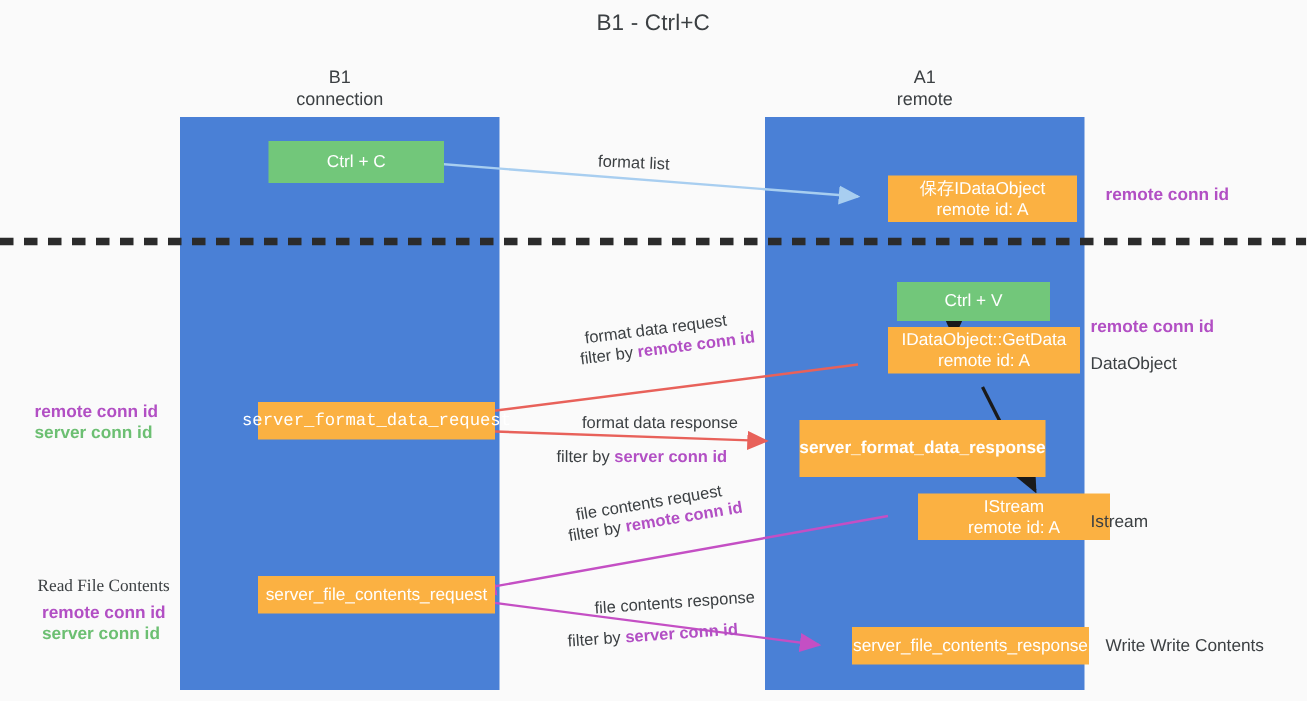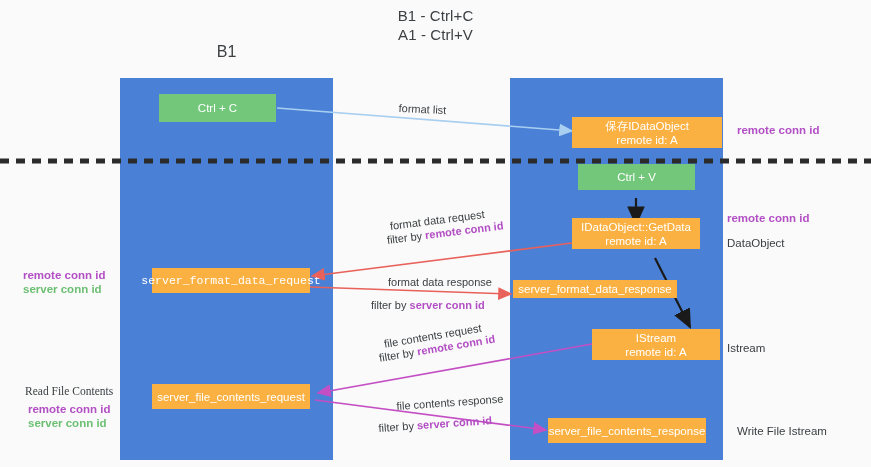--- a/index.html
+++ b/index.html
@@ -35,21 +35,21 @@
     font-size: 15px;
     line-height: 19px;
     color: #3c4043;
     letter-spacing: 0.1px;
   }
 
   
   .col-header {
     position: absolute;
     text-align: center;
-    font-size: 16px;
+    font-size: 12px;
     line-height: 15px;
     color: #3c4043;
   }
   #hdr-b1 { left: 120px; top: 44px; width: 213px; }
   #hdr-a1 { left: 510px; top: 44px; width: 213px; }
 
   
   .lane {
     position: absolute;
     background: #4a80d6;
@@ -63,20 +63,21 @@
     background: #fbb142;
     color: #ffffff;
     font-size: 11.5px;
     line-height: 14px;
     display: flex;
     flex-direction: column;
     align-items: center;
     justify-content: center;
     text-align: center;
     box-sizing: border-box;
+    margin-left: 20px;
   }
   .node.green { background: #72c77a; }
 
   
   .note {
     position: absolute;
     font-size: 11.5px;
     line-height: 14px;
     color: #3c4043;
     white-space: nowrap;
@@ -102,25 +103,29 @@
   .stack { position: absolute; white-space: nowrap; }
   .stack div { font-size: 11.5px; line-height: 14px; }
 </style>
 </head>
 <body>
 
 <div id="canvas">
 
   <div id="title">
     <div>B1 - Ctrl+C</div>
-    <div>A1 - Ctrl+V</div>
   </div>
 
   <div class="col-header" id="hdr-b1">
     <div>B1</div>
+    <div>connection</div>
+  </div>
+  <div class="col-header" id="hdr-a1">
+    <div>A1</div>
+    <div>remote</div>
   </div>
 
   <div class="lane" id="lane-b1"></div>
   <div class="lane" id="lane-a1"></div>
 
   <svg class="layer" viewBox="0 0 871 467">
     <defs>
       <marker id="ah-blue" markerWidth="9" markerHeight="8" refX="8" refY="4" orient="auto">
         <path d="M0,0 L9,4 L0,8 z" fill="#a8cef0"></path>
       </marker>
@@ -149,39 +154,39 @@
 
     <line x1="592" y1="344" x2="318" y2="393" stroke="#c44fc4" stroke-width="1.6" marker-end="url(#ah-mag)"></line>
 
     <line x1="315" y1="400" x2="546" y2="430" stroke="#c44fc4" stroke-width="1.6" marker-end="url(#ah-mag)"></line>
   </svg>
 
   <div class="node green" style="left:159px; top:94px; width:117px; height:28px;">
     <div>Ctrl + C</div>
   </div>
 
-  <div class="node" style="left:572px; top:117px; width:150px; height:31px;text-align:center;">
+  <div class="node" style="left:572px; top:117px; width:126px; height:31px;text-align:center;">
     <div>保存IDataObject</div>
     <div>remote id: A</div>
   </div>
 
-  <div class="node green" style="left:578px; top:164px; width:117px; height:26px;">
+  <div class="node green" style="left:578px; top:188px; width:102px; height:26px;">
     <div>Ctrl + V</div>
   </div>
 
   <div class="node" style="left:572px; top:218px; width:128px; height:31px;">
     <div>IDataObject::GetData</div>
     <div>remote id: A</div>
   </div>
 
   <div class="node" style="left:152px; top:268px; width:158px; height:25px;font-family:Liberation Mono, monospace;">
     <div>server_format_data_request</div>
   </div>
 
-  <div class="node" style="left:513px; top:280px; width:164px; height:18px;">
+  <div class="node" style="left:513px; top:280px; width:164px; height:38px;font-weight:bold;">
     <div>server_format_data_response</div>
   </div>
 
   <div class="node" style="left:592px; top:329px; width:128px; height:31px;">
     <div>IStream</div>
     <div>remote id: A</div>
   </div>
 
   <div class="node" style="left:548px; top:418px; width:158px; height:25px;">
     <div>server_file_contents_response</div>
@@ -210,21 +215,21 @@
   <div class="edge-label" style="left:378px; top:421px; transform: rotate(-4deg);"><span>filter by </span><span class="hl-server">server conn id</span></div>
 
   <div class="note conn-remote" style="left:737px; top:123px;">remote conn id</div>
 
   <div class="note conn-remote" style="left:727px; top:211px;">remote conn id</div>
 
   <div class="note" style="left:727px; top:236px;text-align:right;">DataObject</div>
 
   <div class="note" style="left:727px; top:341px;">Istream</div>
 
-  <div class="note" style="left:737px; top:424px;">Write File Istream</div>
+  <div class="note" style="left:737px; top:424px;">Write Write Contents</div>
 
   <div class="stack" style="left:23px; top:268px;">
     <div class="conn-remote">remote conn id</div>
     <div class="conn-server">server conn id</div>
   </div>
 
   <div class="note" style="left:25px; top:384px;font-family:Liberation Serif, serif;">Read File Contents</div>
 
   <div class="stack" style="left:28px; top:402px;">
     <div class="conn-remote">remote conn id</div>

